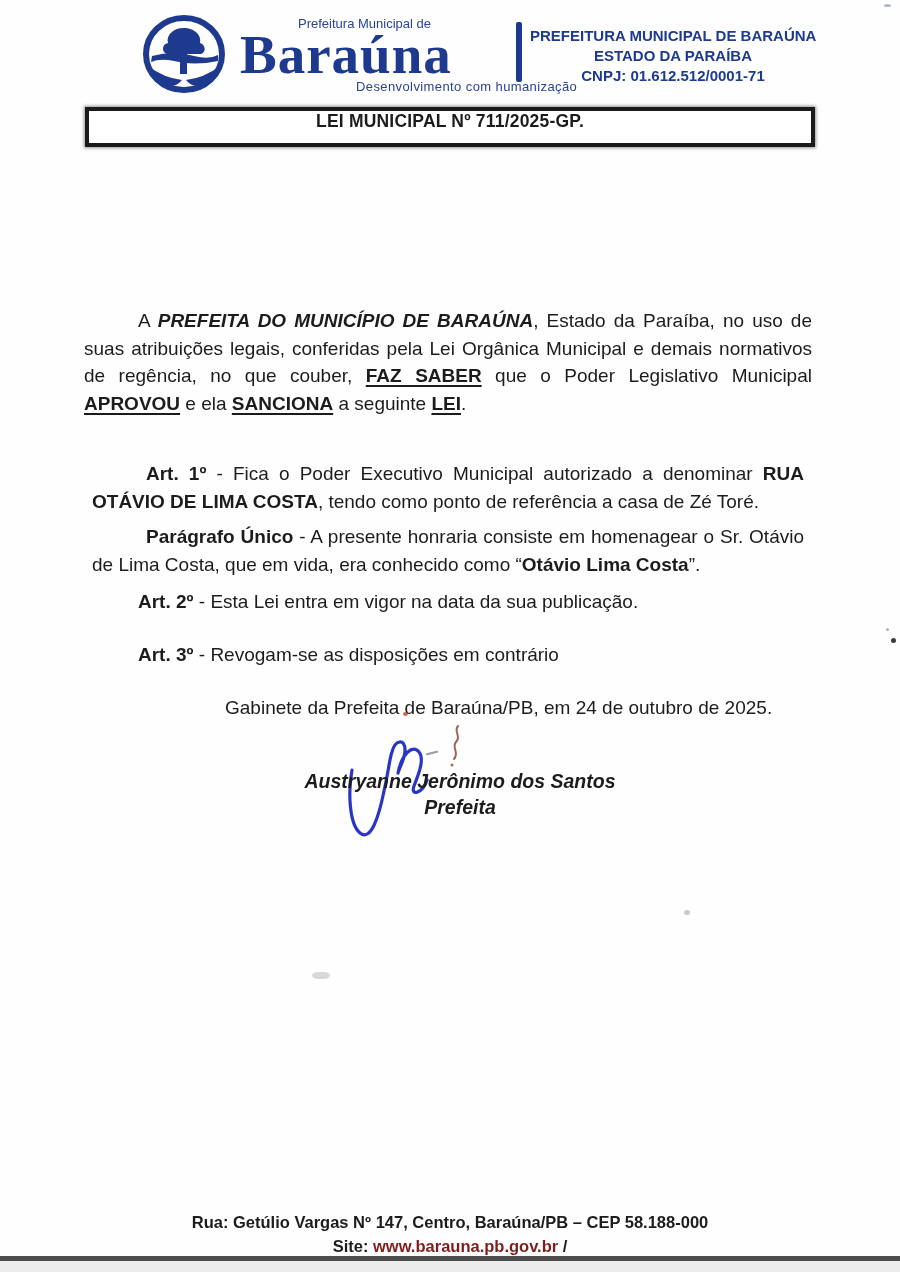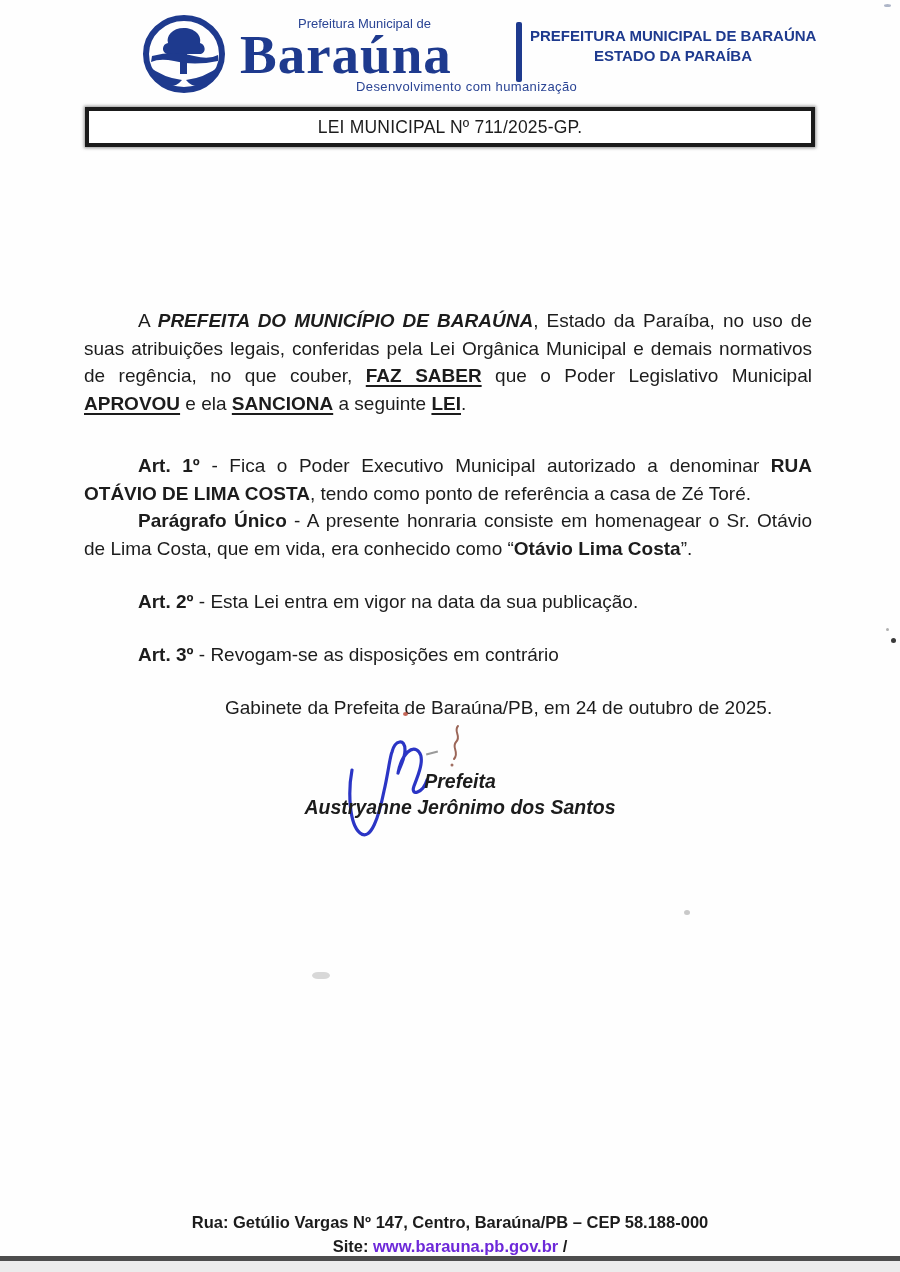--- a/index.html
+++ b/index.html
@@ -22,36 +22,36 @@
     position:absolute;left:420px;top:14px;width:286px;text-align:center;
     color:#1e3a8e;font-weight:bold;font-size:15px;line-height:20px;white-space:nowrap;
   }
   
   .title-box{
     position:absolute;left:85px;top:107px;width:722px;height:32px;
     border:4px solid #1b1b1b;box-shadow:0 0 3px 1px rgba(60,60,60,.55);
     background:#fff;text-align:center;
   }
   .title-box span{
-    display:inline-block;margin-top:6px;font-weight:normal;font-size:17.5px;letter-spacing:0.2px;
+    display:inline-block;font-weight:bold;font-size:17.5px;letter-spacing:0.2px;
   }
   
   .epigraph{
     position:absolute;left:430px;top:175px;width:378px;
     font-size:19px;font-weight:bold;line-height:26.5px;text-align:justify;
   }
   .epigraph .lead{text-decoration:underline;text-decoration-thickness:2px;text-underline-offset:3px;font-style:normal;}
   .epigraph .rest{font-style:italic;}
   
   .para{
     position:absolute;left:84px;width:728px;font-size:19px;line-height:27.5px;text-align:justify;
   }
   .p1{top:307px;text-indent:54px;}
   .artblock{top:452px;}
-  .artblock p{margin:0;text-indent:54px;}
+  .artblock p{margin:8px;text-indent:54px;}
   .art2{top:588px;text-indent:54px;}
   .art3{top:641px;text-indent:54px;}
   .gabinete{top:694px;text-indent:141px;text-align:left;}
   .b{font-weight:bold;}
   .bi{font-weight:bold;font-style:italic;}
   .bu{font-weight:bold;text-decoration:underline;text-decoration-thickness:2px;text-underline-offset:3px;}
   
   .sig-block{
     position:absolute;left:230px;top:768px;width:460px;text-align:center;
     font-size:19.5px;font-weight:bold;font-style:italic;line-height:26px;
@@ -62,21 +62,21 @@
   .reddot{position:absolute;left:403px;top:712px;width:5px;height:4px;background:#b8422f;border-radius:50%;opacity:.8;}
   
   .speck{position:absolute;border-radius:50%;}
   .sp1{left:891px;top:638px;width:5px;height:5px;background:#3a3a3a;}
   .sp2{left:684px;top:910px;width:6px;height:5px;background:#c9c9c9;}
   .sp3{left:312px;top:972px;width:18px;height:7px;background:#d8d8d8;border-radius:40%/60%;}
   .sp4{left:884px;top:4px;width:7px;height:3px;background:#aeb6c8;}
   .sp5{left:886px;top:628px;width:3px;height:3px;background:#b0b0b0;}
   
   .footer{position:absolute;left:0;top:1210px;width:900px;text-align:center;font-weight:bold;font-size:16.5px;line-height:24px;}
-  .footer a{text-decoration:none;color:#6d28d9;cursor:pointer;}
+  .footer a{text-decoration:none;color:#7f1d1d;cursor:pointer;}
   .scan-edge{position:absolute;left:0;top:1256px;width:900px;height:5px;background:#4d4d4d;}
   .scan-below{position:absolute;left:0;top:1261px;width:900px;height:11px;background:#ececec;}
 </style>
 </head>
 <body>
 
 <div class="page">
 
   <div class="header">
     <div class="logo">
@@ -91,20 +91,21 @@
     </div>
     <div class="wordmark-block">
       <div class="org-small">Prefeitura Municipal de</div>
       <div class="wordmark">Baraúna</div>
       <div class="tagline">Desenvolvimento com humanização</div>
     </div>
     <div class="hdr-sep"></div>
     <div class="hdr-right">
       <div>PREFEITURA MUNICIPAL DE BARAÚNA</div>
       <div>ESTADO DA PARAÍBA</div>
+      <div>CNPJ: 01.612.512/0001-71</div>
     </div>
   </div>
 
   <div class="title-box">
     <span>LEI MUNICIPAL Nº 711/2025-GP.</span>
   </div>
 
 
   <div class="para p1">
     <span>A </span><span class="bi">PREFEITA DO MUNICÍPIO DE BARAÚNA</span><span>, Estado da Paraíba, no uso de suas atribuições legais, conferidas pela Lei Orgânica Municipal e demais normativos de regência, no que couber, </span><span class="bu">FAZ SABER</span><span> que o Poder Legislativo Municipal </span><span class="bu">APROVOU</span><span> e ela </span><span class="bu">SANCIONA</span><span> a seguinte </span><span class="bu">LEI</span><span>.</span>
@@ -132,22 +133,22 @@
       <circle cx="10" cy="43" r="1.5" fill="#8a4b3b" opacity="0.8"></circle>
     </svg>
   </div>
   <div class="graydash"></div>
   <div class="pen">
     <svg width="112" height="108" viewBox="0 0 112 108">
       <path d="M14,34 C10,55 11,88 22,97 C33,106 41,80 46,55 C50,38 52,20 54,16 C57,4 67,2 67,14 C67,23 62,30 60,37 C64,17 75,8 81,16 C87,23 80,40 76,50 C72,61 85,57 89,44" fill="none" stroke="#2b35c5" stroke-width="3.2" stroke-linecap="round" stroke-linejoin="round"></path>
     </svg>
   </div>
   <div class="sig-block">
+    <div>Austryanne Jerônimo dos Santos</div>
     <div>Prefeita</div>
-    <div>Austryanne Jerônimo dos Santos</div>
   </div>
 
   <div class="speck sp1"></div>
   <div class="speck sp2"></div>
   <div class="speck sp3"></div>
   <div class="speck sp4"></div>
   <div class="speck sp5"></div>
 
   <div class="footer">
     <div>Rua: Getúlio Vargas Nº 147, Centro, Baraúna/PB – CEP 58.188-000</div>

